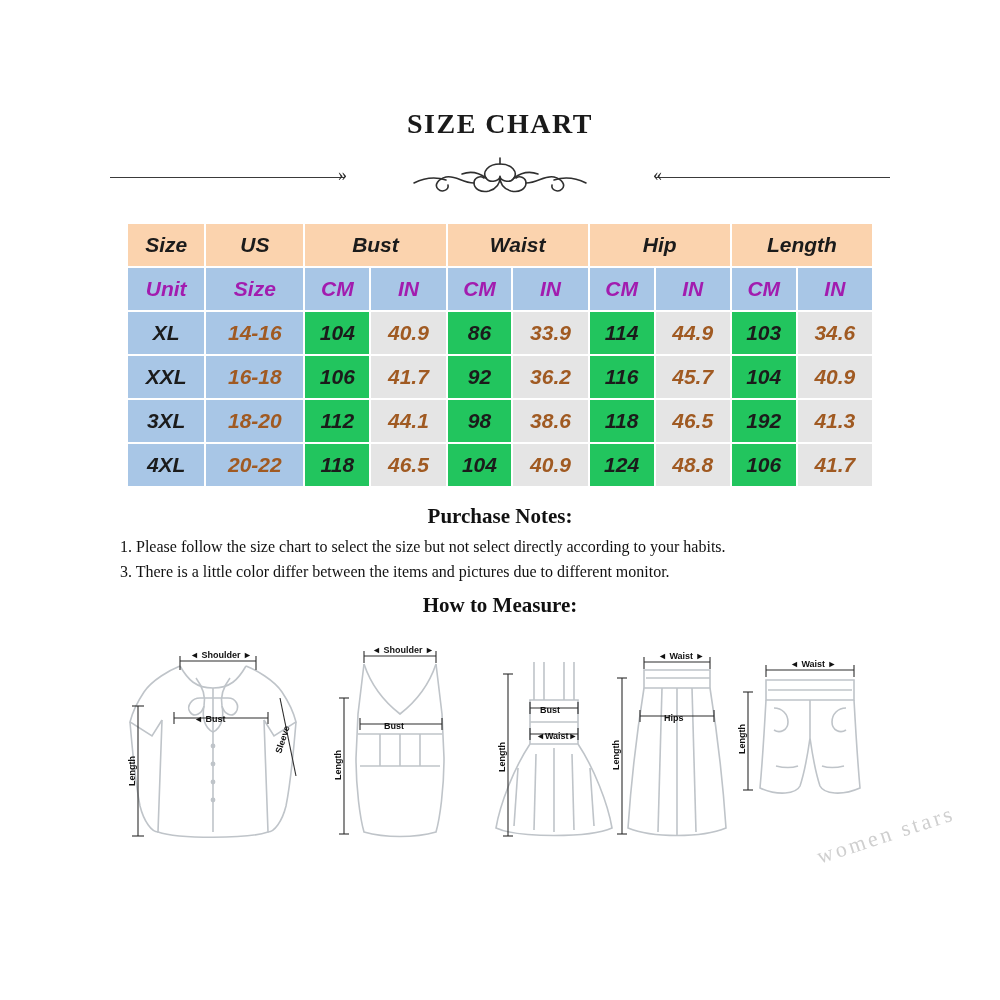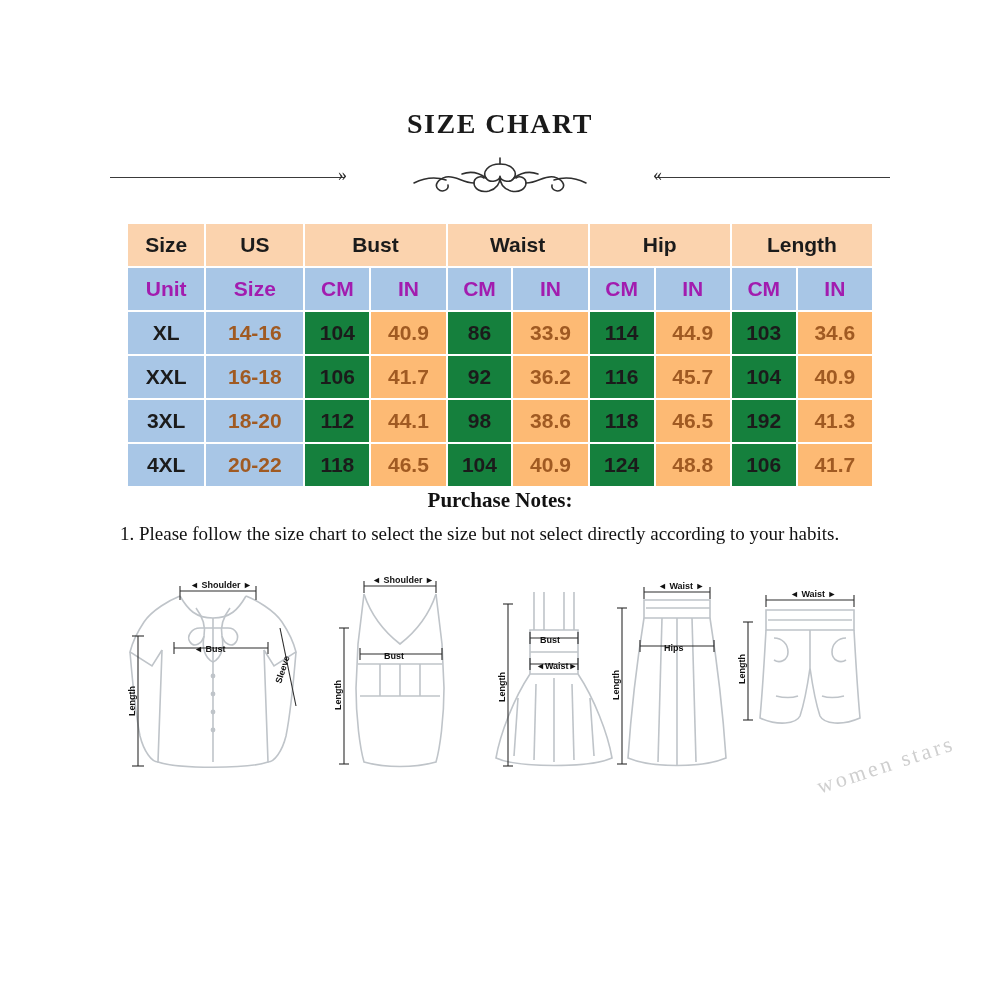--- a/index.html
+++ b/index.html
@@ -60,20 +60,21 @@
 
   
   .table-wrap {
     width: 748px;
     margin: 22px auto 0 auto;
   }
   table.size-chart {
     border-collapse: collapse;
     width: 100%;
     font-family: "Liberation Sans", sans-serif;
+    font-style: italic;
   }
   table.size-chart td,
   table.size-chart th {
     border: 2px solid #ffffff;
     text-align: center;
     font-weight: bold;
     padding: 0;
     height: 42px;
     font-size: 21px;
   }
@@ -91,49 +92,49 @@
     background: #a8c6e6;
     color: #1b1b1b;
     font-size: 23px;
   }
   .cell-blue-us {
     background: #a8c6e6;
     color: #a05a22;
     font-size: 22px;
   }
   .cell-cm {
-    background: #15803d;
+    background: #22c55e;
     color: #1b1b1b;
     font-size: 22px;
   }
   .cell-in {
-    background: #fdba74;
+    background: #e5e5e5;
     color: #a05a22;
     font-size: 22px;
     margin-top: 20px;
   }
   table.size-chart tr td:first-child,
   table.size-chart tr th:first-child { border-left: 2px solid #fff; }
 
   
   .notes {
     width: 760px;
-    margin: 0 auto 0 auto;
+    margin: 16px auto 0 auto;
   }
   .notes h3 {
     text-align: center;
     font-family: "Liberation Serif", serif;
     font-size: 21px;
     font-weight: bold;
     margin: 0 0 6px 0;
     color: #111;
   }
   .notes p {
     font-family: "Liberation Serif", serif;
-    font-size: 19px;
+    font-size: 16px;
     line-height: 1.55;
     margin: 0;
     color: #111;
   }
   .notes b { font-weight: bold; }
 
   .how-title {
     text-align: center;
     font-family: "Liberation Serif", serif;
     font-size: 21px;
@@ -266,22 +267,24 @@
         <td class="cell-cm">106</td>
         <td class="cell-in">41.7</td>
       </tr>
     </tbody>
       </table>
   </div>
 
   <div class="notes">
     <h3>Purchase Notes:</h3>
     <p>1. Please follow the size chart to select the size but not select directly according to your habits.</p>
+    <p>3. There is a little color differ between the items and pictures due to different monitor.</p>
   </div>
 
+  <div class="how-title">How to Measure:</div>
 
   <div class="figures">
 
     <div class="fig" style="left:118px; top:16px;">
       <svg width="190" height="215" viewBox="0 0 190 215">
         <g fill="none" stroke="#bfc4c9" stroke-width="1.6">
           <path d="M62 30 C52 34 34 44 26 56 C20 65 14 78 12 86 L34 100 L44 84"></path>
           <path d="M128 30 C138 34 156 44 164 56 C170 65 176 78 178 86 L156 100 L146 84"></path>
           <path d="M62 30 C70 44 78 52 95 52 C112 52 120 44 128 30"></path>
           <path d="M44 84 L40 196 C60 203 130 203 150 196 L146 84"></path>

